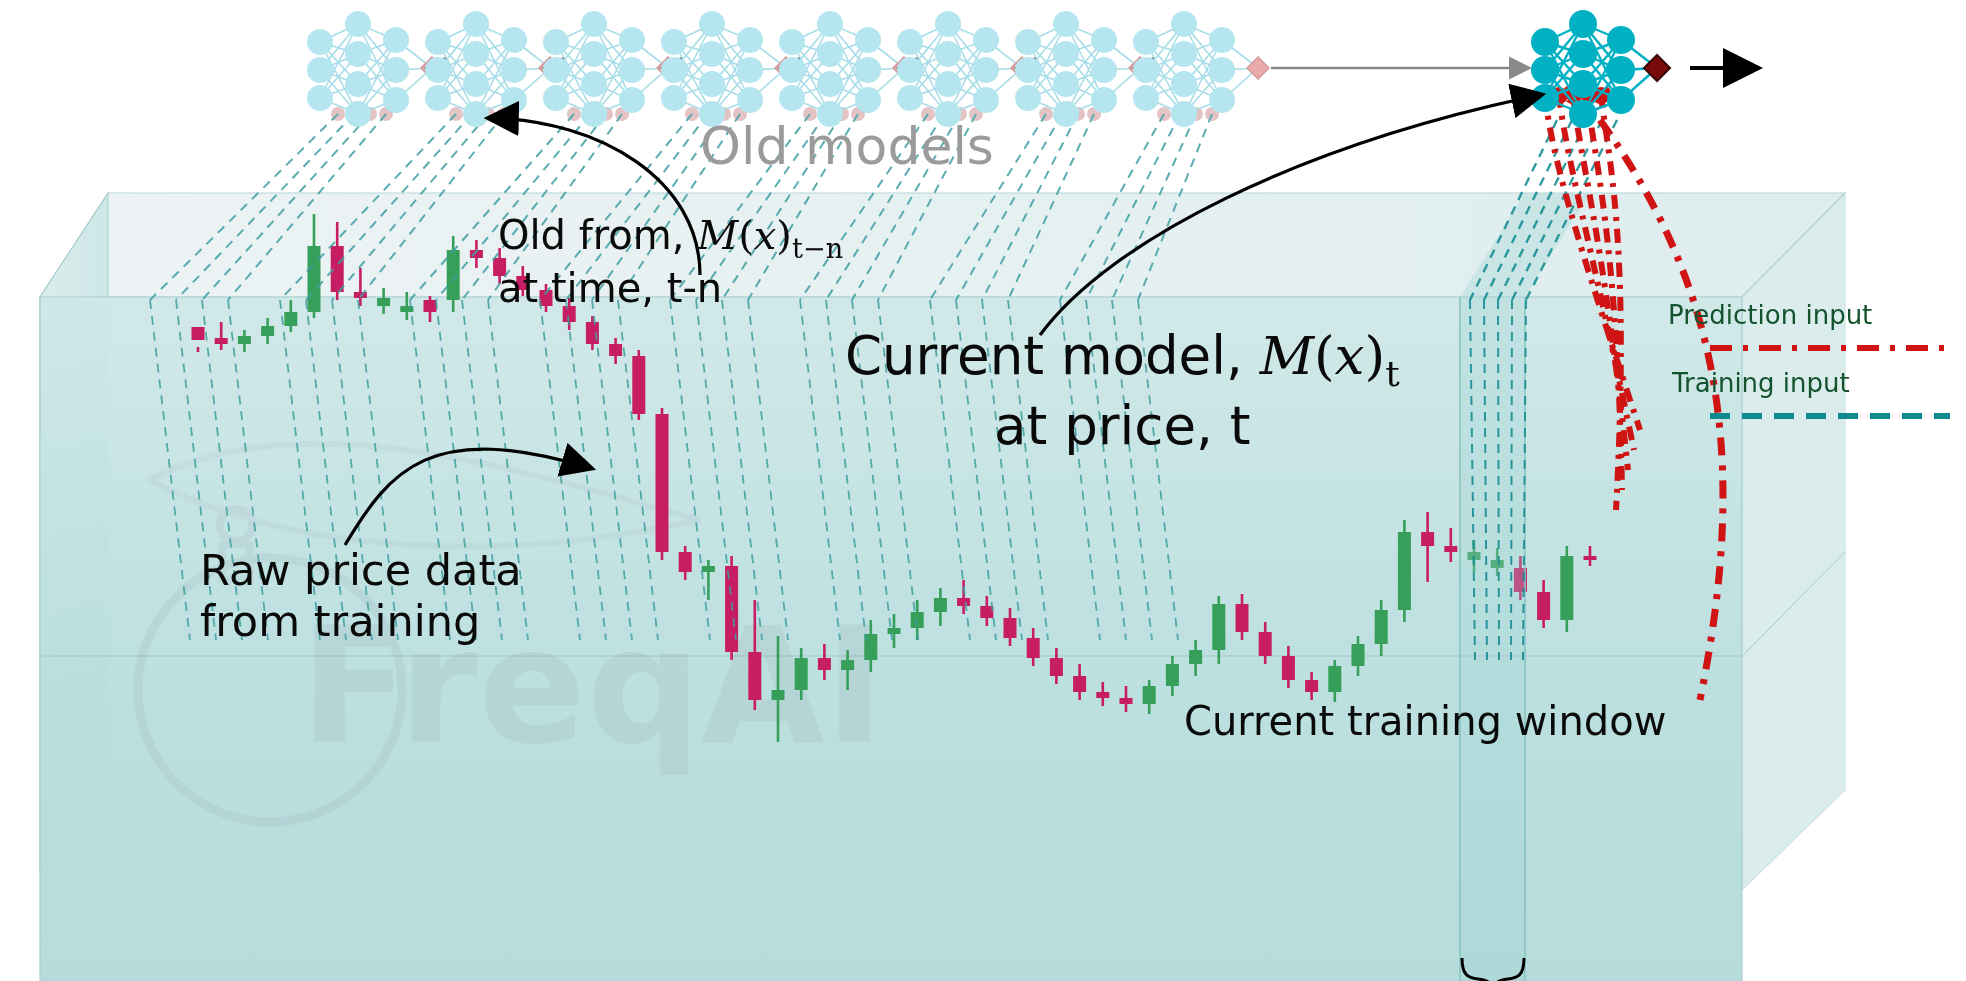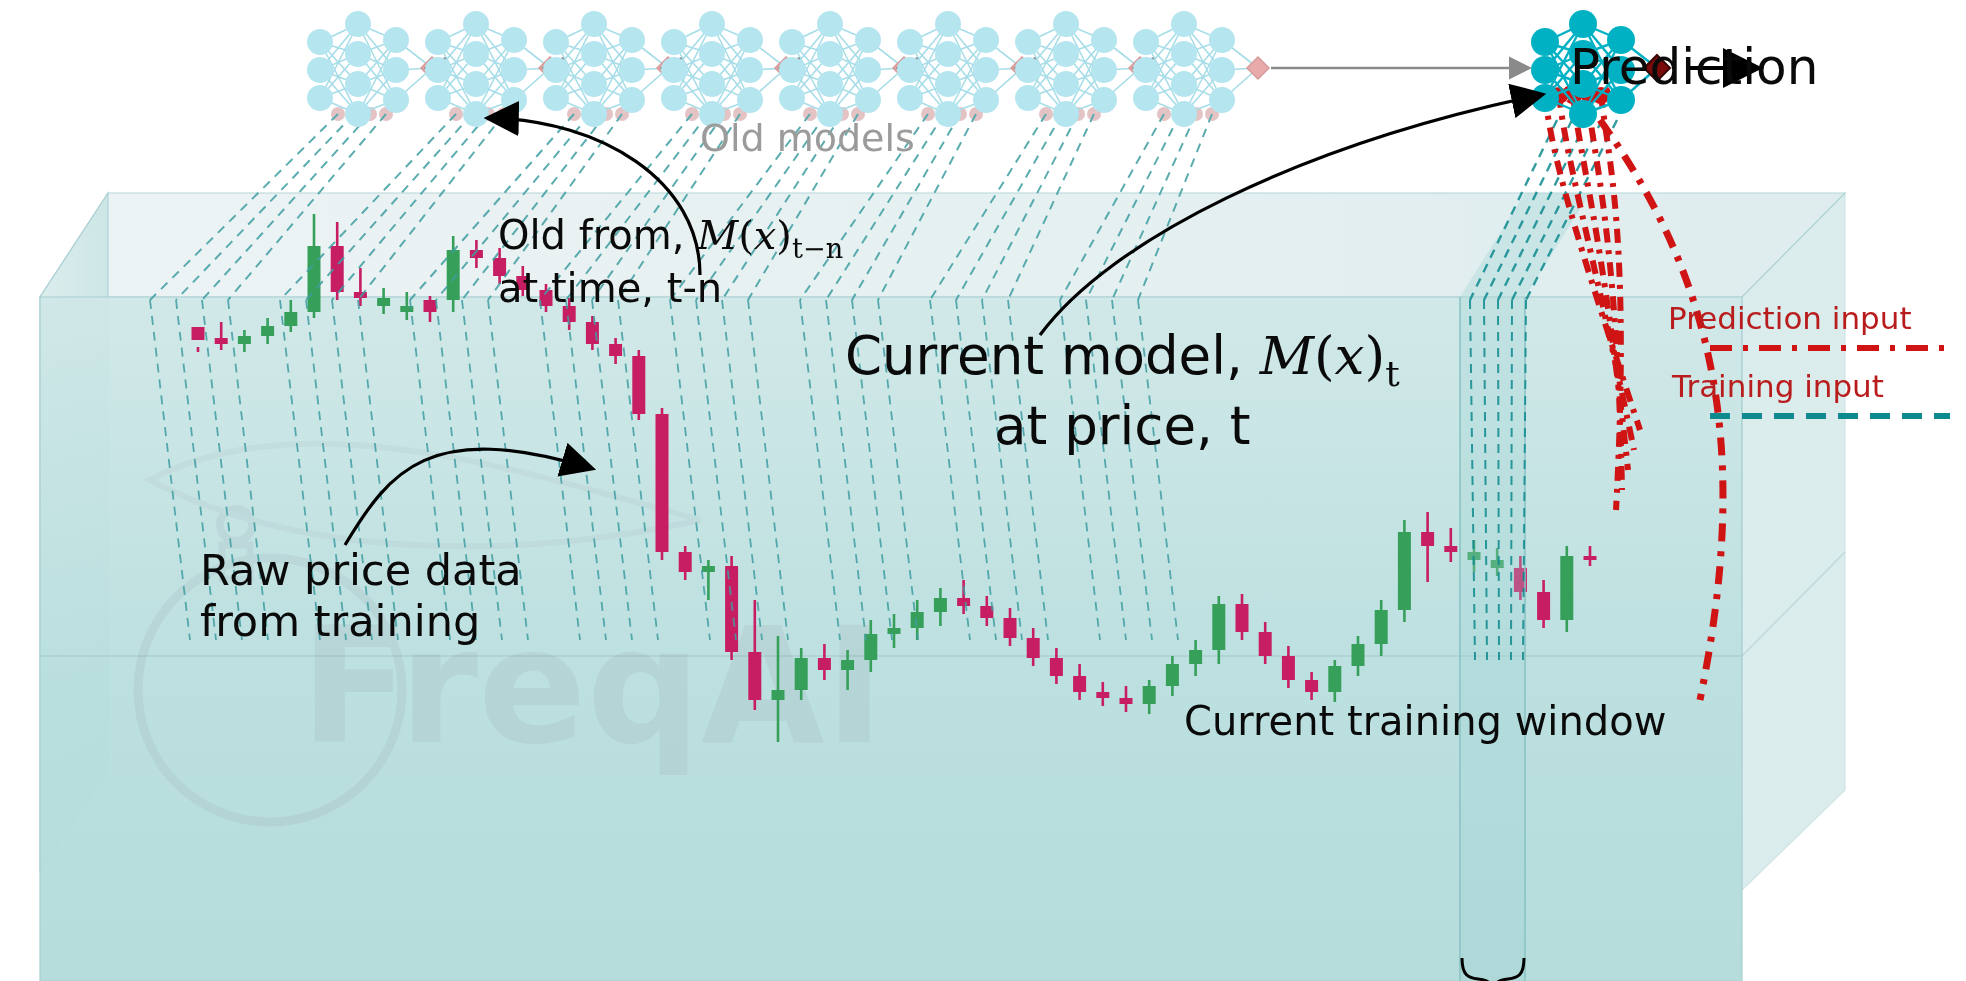--- a/index.html
+++ b/index.html
@@ -13,39 +13,39 @@
 
   
   .lbl{
     position:absolute;
     font-family:"DejaVu Sans", sans-serif;
     color:#0a0a0a;
     white-space:nowrap;
     line-height:1.18;
   }
   .lbl-old-models{
-    left:700px; top:116px; font-size:38px; color:#9b9b9b;
+    left:700px; top:116px; font-size:52px; color:#9b9b9b;
   }
   .lbl-oldmodel{
     left:498px; top:212px; font-size:40px;
   }
   .lbl-currentmodel{
     left:845px; top:325px; font-size:53px;text-align:center;
   }
   .lbl-rawprice{
     left:200px; top:545px; font-size:43px;
   }
   .lbl-trainwin{
     left:1184px; top:698px; font-size:40px;
   }
   .lbl-prediction{
     left:1570px; top:38px; font-size:50px;
   }
   .legend-text{
-    position:absolute; font-size:31px; color:#b91c1c;
+    position:absolute; font-size:26px; color:#14532d;
     font-family:"DejaVu Sans", sans-serif; white-space:nowrap;
   }
   .lg-pred{left:1668px; top:300px;}
   .lg-train{left:1672px; top:368px;}
 
   .mathit{font-family:"DejaVu Serif", serif; font-style:italic;}
   .mathup{font-family:"DejaVu Serif", serif;}
   .sub{font-size:0.68em; vertical-align:-0.33em; font-family:"DejaVu Serif", serif; }
 </style>
 </head>
@@ -766,18 +766,17 @@
     <div>at price, t</div>
   </div>
 
   <div class="lbl lbl-rawprice">
     <div>Raw price data</div>
     <div>from training</div>
   </div>
 
   <div class="lbl lbl-trainwin">Current training window</div>
 
-  <div class="lbl lbl-prediction">Prediction</div>
 
   <div class="legend-text lg-pred">Prediction input</div>
   <div class="legend-text lg-train">Training input</div>
 
 </div>
 
 </body></html>

